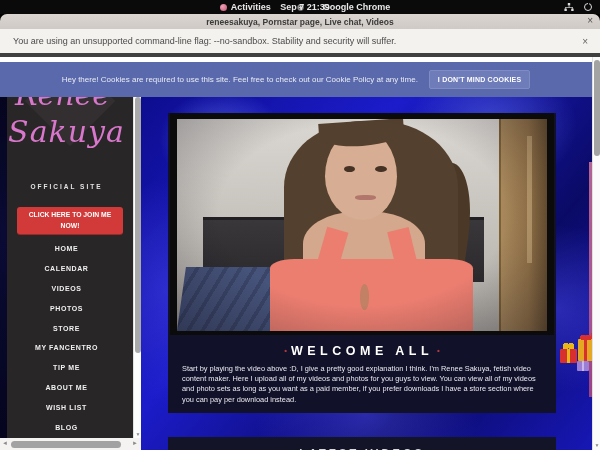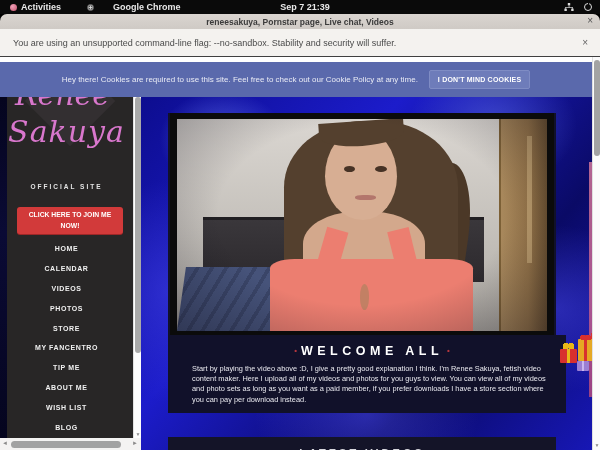--- a/index.html
+++ b/index.html
@@ -2,41 +2,41 @@
 <html><head>
 <meta charset="utf-8">
 <style>
   * { margin:0; padding:0; box-sizing:border-box; }
   html,body { width:600px; height:450px; overflow:hidden; background:#000; }
   body { font-family:"Liberation Sans", sans-serif; }
   #screen { position:relative; width:600px; height:450px; overflow:hidden; }
 
   
   .gnome-bar { position:absolute; left:0; top:0; width:600px; height:14px; background:#0a0a0a;
-    display:flex; align-items:center; color:#e8e8e8; font-size:9px; font-weight:bold; }
+    display:flex; align-items:center; color:#e8e8e8; font-size:9px; font-weight:bold;justify-content:center; }
   .gb-left { display:flex; align-items:center; gap:4px; margin-left:10px; }
   .gb-group { display:flex; align-items:center; gap:19px; margin-left:26px; }
   .distro-dot { width:7px; height:7px; border-radius:50%; background:radial-gradient(circle at 35% 35%, #f0a0b8, #c2556e); }
   .chrome-dot { width:7px; height:7px; border-radius:50%; background:radial-gradient(circle at 50% 50%, #ddd 0 28%, #555 30% 45%, #999 47%); border:1px solid #777; }
   .gb-clock { position:absolute; left:10px; right:0; text-align:center; }
   .gb-right { position:absolute; right:8px; top:0; height:14px; display:flex; align-items:center; gap:10px; }
   .net-icon svg { display:block; }
   .power-icon { width:8px; height:8px; border:1.2px solid #ddd; border-radius:50%; position:relative; }
   .power-icon::after { content:""; position:absolute; left:2.6px; top:-2px; width:1.4px; height:4px; background:#0a0a0a; box-shadow:0 0 0 0 #000; }
   .power-icon::before { content:""; position:absolute; left:3px; top:-1.5px; width:1.2px; height:3.5px; background:#ddd; }
 
   
   .titlebar { position:absolute; left:0; top:14px; width:600px; height:15px; background:linear-gradient(#dad5d0,#cfcac5);
     border-radius:7px 7px 0 0; display:flex; align-items:center; justify-content:center;
     font-size:8.5px; font-weight:bold; color:#3b3b3b; }
   .titlebar .win-close { position:absolute; right:7px; top:1px; font-size:10px; color:#555; font-weight:normal; cursor:default; }
 
   
   .infobar { position:absolute; left:0; top:29px; width:600px; height:28px; background:#f4f2ef;
-    border-bottom:1px solid #404040; display:flex; align-items:center; color:#4a4a4a; font-size:9px; }
+    border-bottom:4px solid #404040; display:flex; align-items:center; color:#4a4a4a; font-size:9px; }
   .infobar .msg { margin-left:13px; }
   .infobar .ib-close { position:absolute; right:12px; font-size:10px; color:#666; }
 
   .white-strip { position:absolute; left:0; top:57px; width:600px; height:5px; background:#ffffff; }
 
   
   .cookiebar { position:absolute; left:0; top:62px; width:592px; height:35px; background:#5a69ac;
     display:flex; align-items:center; justify-content:center; gap:11px; z-index:30; }
   .cookiebar .ck-text { color:#e9ebf5; font-size:8px; }
   .cookiebar .ck-btn { background:#6e7cba; border:1px solid #7f8cc4; color:#fff; font-size:7px; font-weight:bold;
@@ -105,21 +105,21 @@
   .vs-eye { position:absolute; width:3.2%; height:3%; background:#463225; border-radius:50%; top:22%; }
   .vs-eye.le { left:45%; } .vs-eye.re { left:53.5%; }
   .vs-mouth { position:absolute; left:48.2%; top:36%; width:5.5%; height:2.4%; background:#b3766c; border-radius:40%; }
   .vs-chest { position:absolute; left:34%; top:44%; width:33%; height:36%; background:#d3a88c; border-radius:42% 42% 0 0; }
   .vs-top { position:absolute; left:25%; top:66%; width:55%; height:36%; background:#ec7e70; border-radius:12% 12% 0 0; }
   .vs-strapl { position:absolute; left:39%; top:52%; width:6%; height:20%; background:#ec7e70; transform:rotate(16deg); }
   .vs-strapr { position:absolute; left:58%; top:52%; width:6%; height:20%; background:#ec7e70; transform:rotate(-14deg); }
   .vs-cleft { position:absolute; left:49.5%; top:78%; width:2.5%; height:12%; background:#c28064; border-radius:50%; }
   .vs-vignette { position:absolute; inset:0; background:radial-gradient(ellipse at 50% 45%, rgba(0,0,0,0) 55%, rgba(10,8,20,0.35)); }
 
-  .welcome { position:absolute; left:10px; top:222px; width:388px; height:78px; background:#11112a; }
+  .welcome { position:absolute; left:0; top:222px; width:388px; height:78px; background:#11112a; }
   .welcome-title { margin-top:9px; text-align:center; color:#fff; font-size:12.5px; font-weight:bold; letter-spacing:4.5px; }
   .welcome-title .dot { color:#b5373e; font-size:8px; letter-spacing:0; vertical-align:2px; padding:0 4px; }
   .welcome-text { margin:6px 14px 0 14px; color:#e9e9ef; font-size:7.4px; line-height:1.38; }
 
   .latest-panel { position:absolute; left:27px; top:340px; width:388px; height:13px; background:#141428; overflow:hidden; }
   .latest-title { margin-top:10px; text-align:center; color:#d8d8de; font-size:11px; font-weight:bold; letter-spacing:3px; }
 
   
   .gifts { position:absolute; left:417px; top:228px; width:40px; height:52px; cursor:pointer; }
   .gift { position:absolute; }

